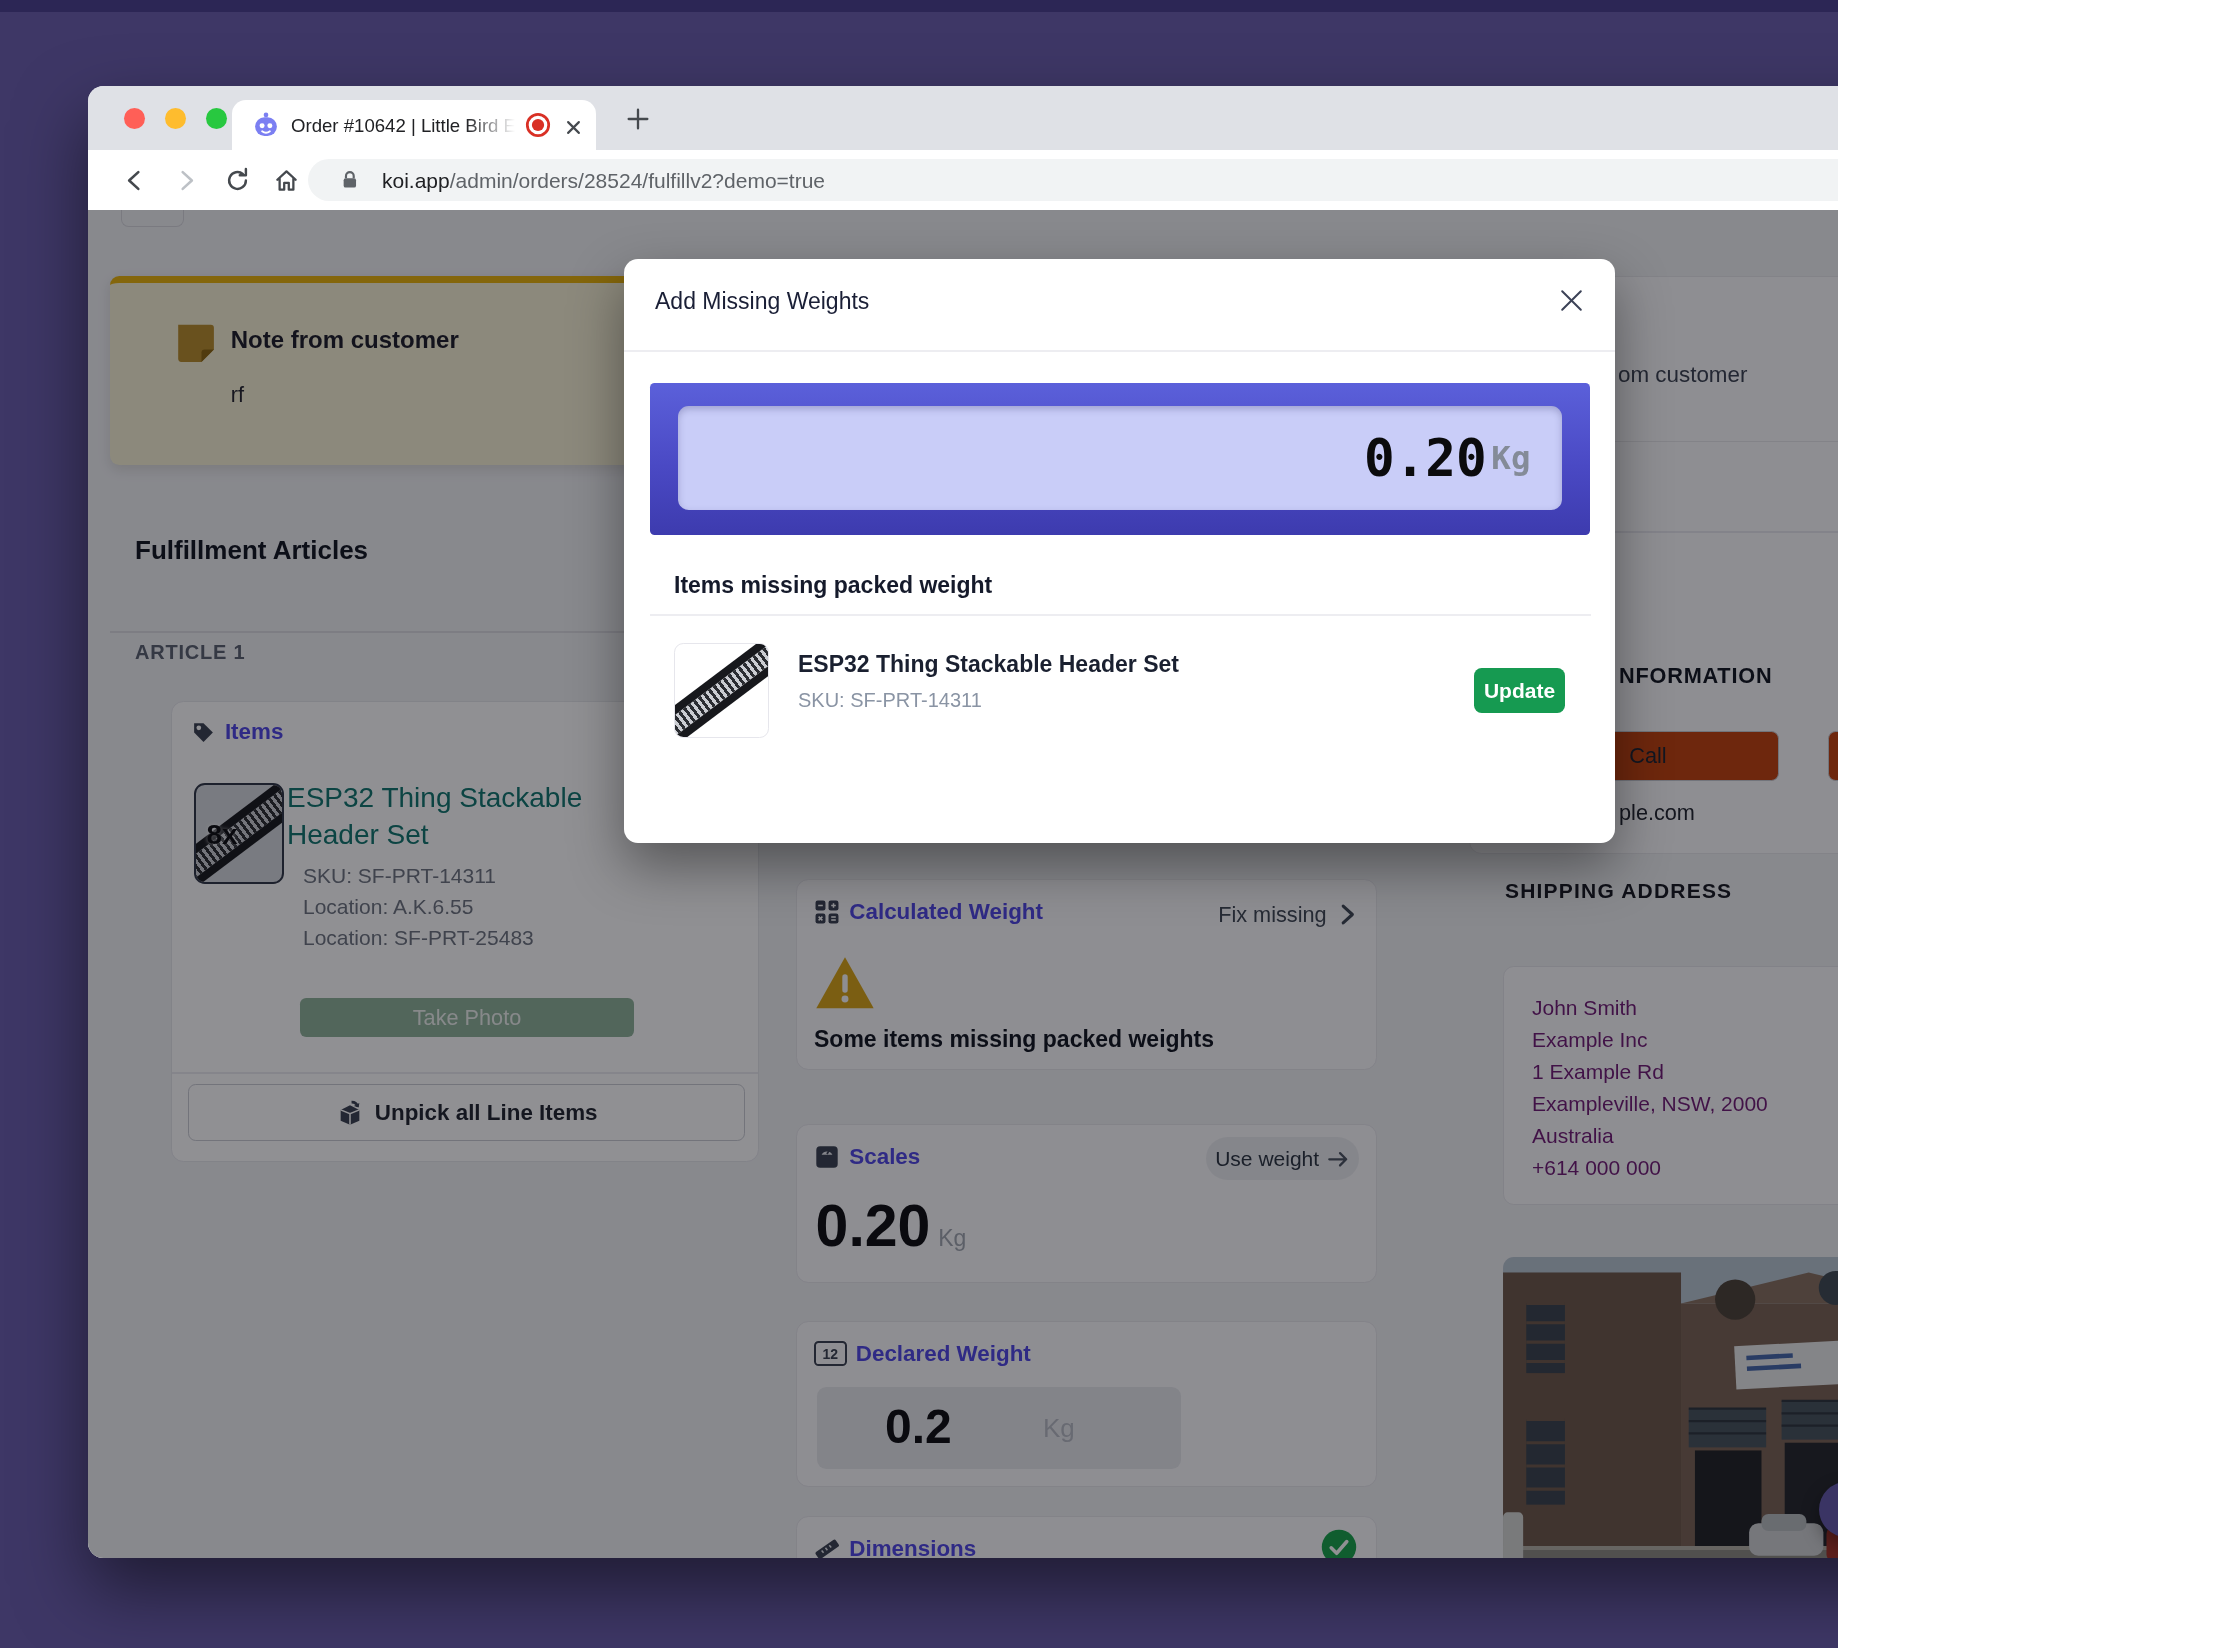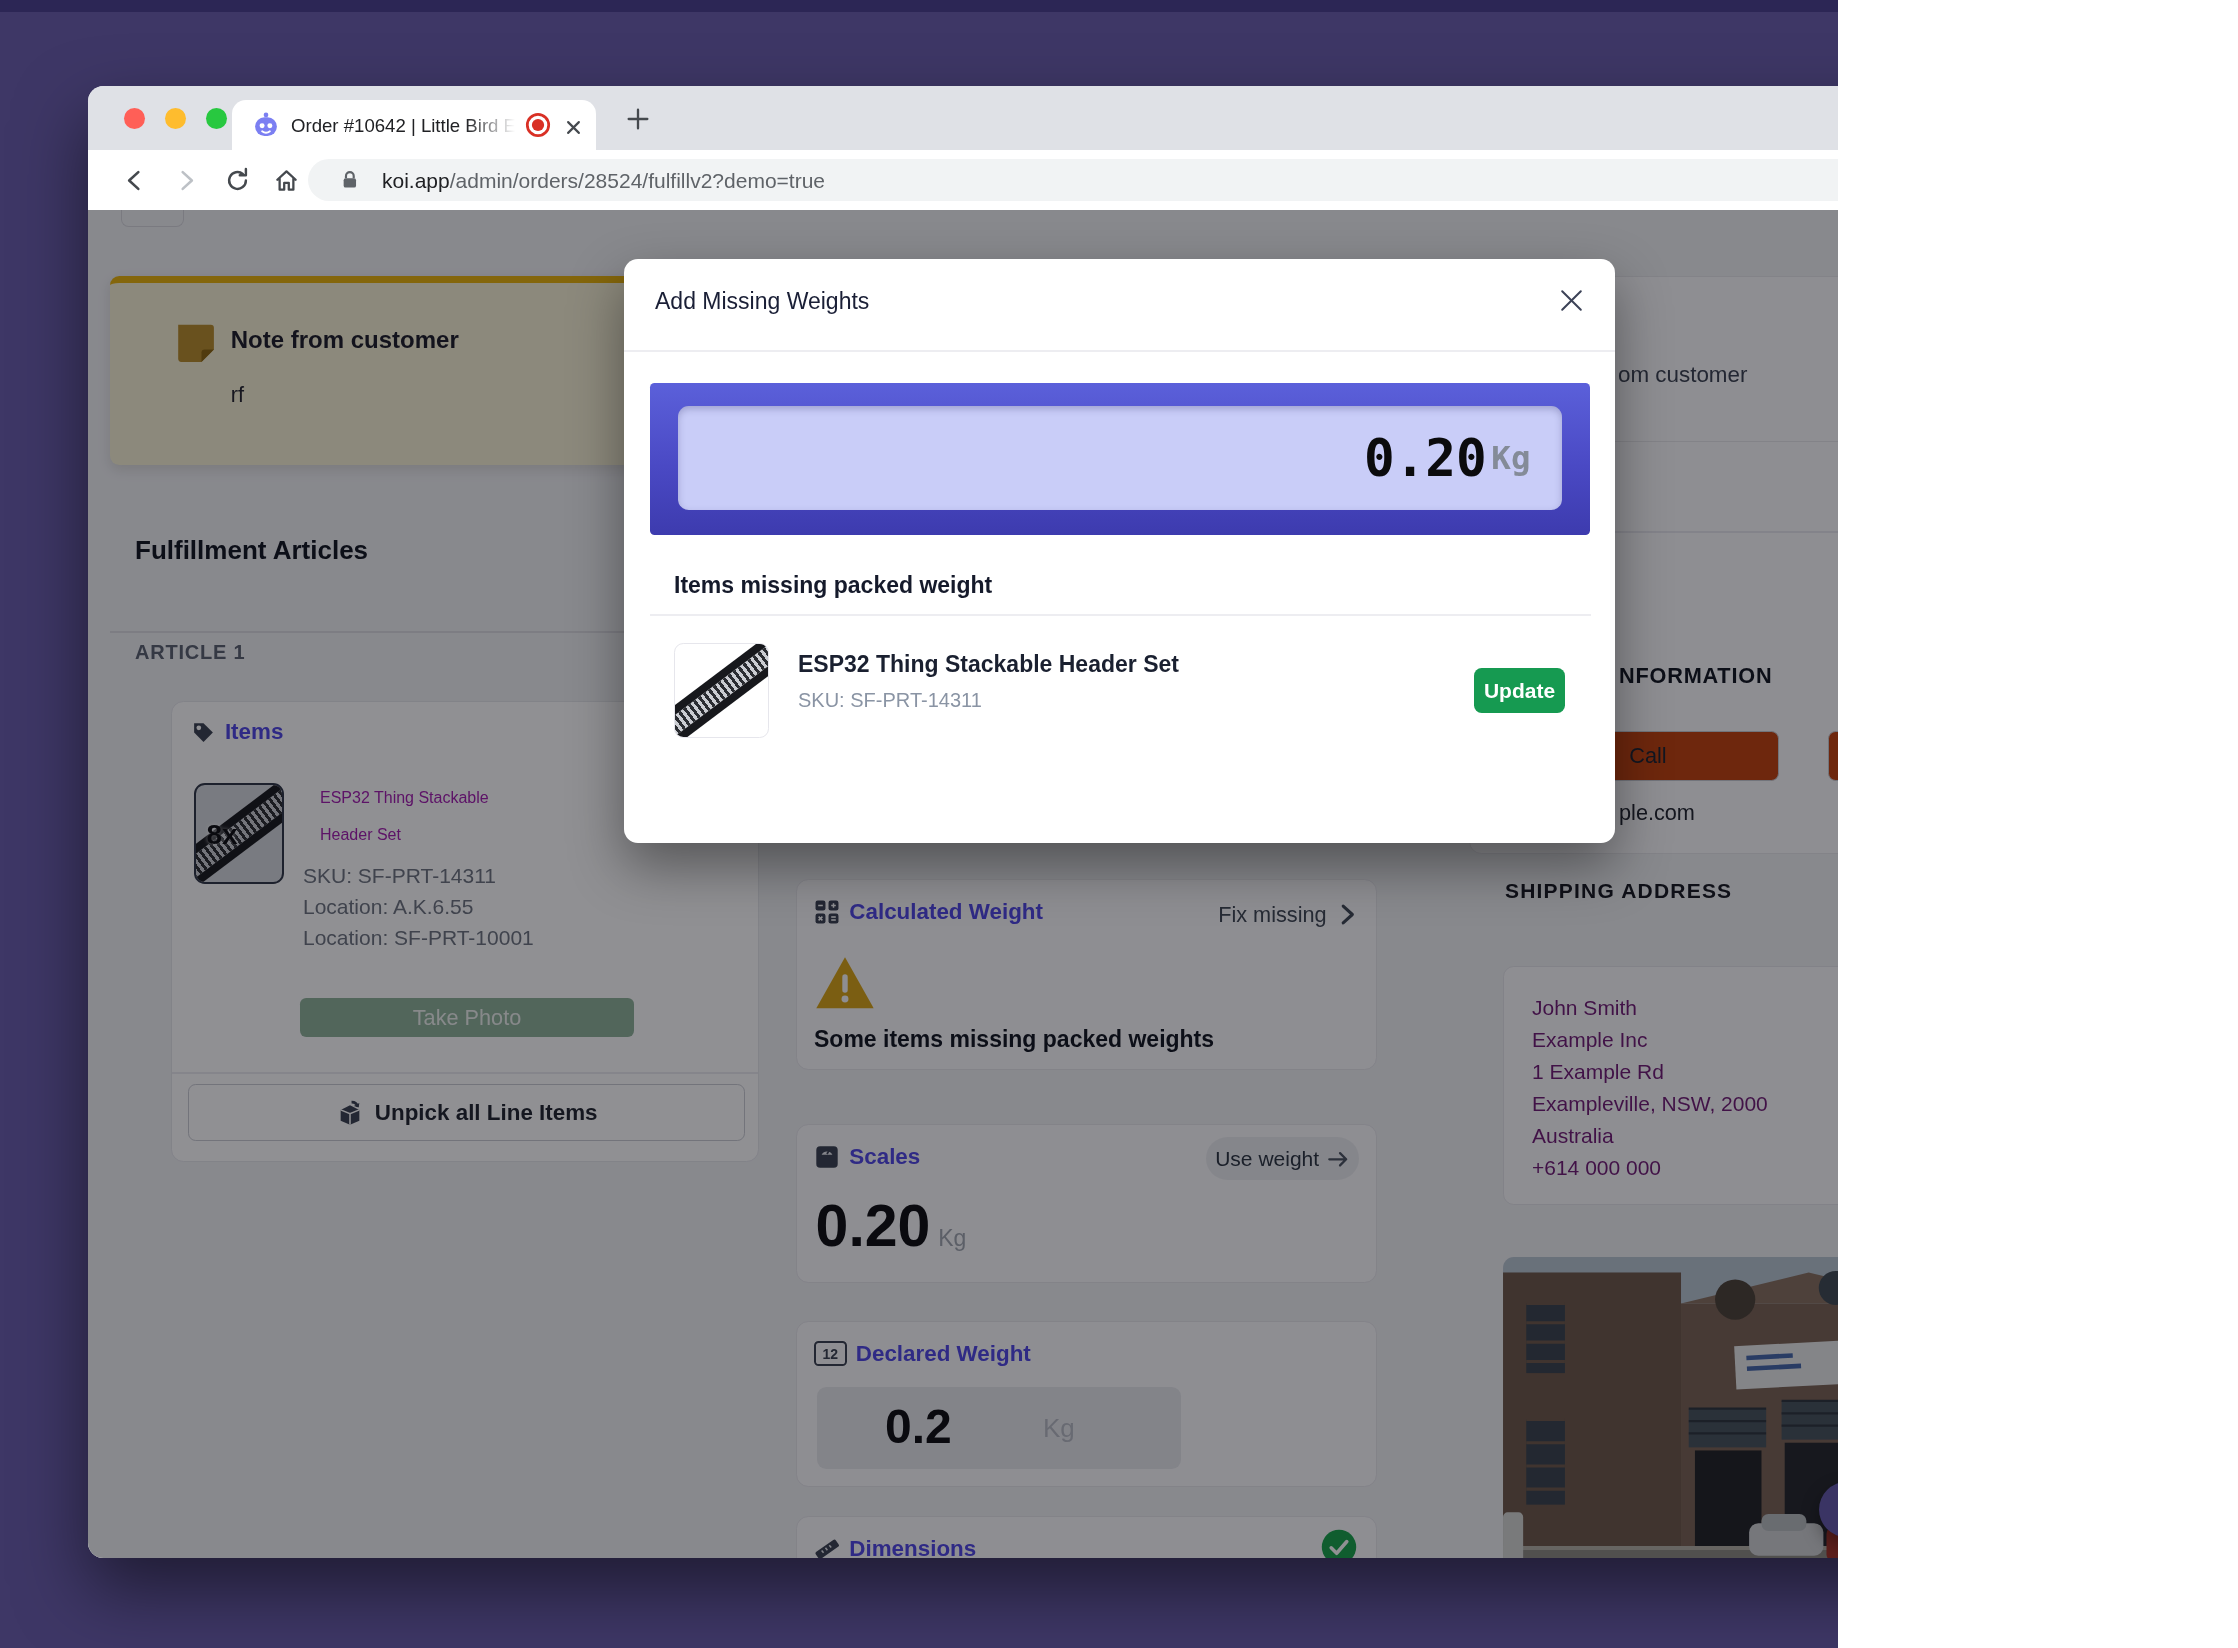--- a/index.html
+++ b/index.html
@@ -63,21 +63,21 @@
   
   .items-card { position:absolute; left:83px; top:491px; width:588px; height:461px; }
   .items-head { position:absolute; left:18.6px; top:17px; display:flex; align-items:center; gap:9.3px; }
   .items-head span { font-size:22.4px; font-weight:700; color:#4f46e5; }
   .thumb { position:absolute; left:21.7px; top:81px; width:90px; height:101px; border:2.3px solid #2f3646; border-radius:10.8px; background:#d6d9de; overflow:hidden; }
   .pin-art { position:relative; width:100%; height:100%; }
   .comb { position:absolute; left:-25%; top:32%; width:150%; height:36%; transform:rotate(-37deg);
           background:repeating-linear-gradient(90deg,#caccd1 0 3.1px,#2a2c31 3.1px 6.2px);
           border-top:8.5px solid #17181c; border-bottom:8.5px solid #17181c; }
   .qty { position:absolute; left:10.8px; top:34px; font-size:28px; font-weight:700; color:#0b0c10; z-index:2; text-shadow:0 0 4.6px rgba(255,255,255,.7); }
-  .p-name { position:absolute; left:148px; top:77px; font-size:16px; line-height:37px; color:#a21caf; }
+  .p-name { position:absolute; left:115px; top:77px; font-size:28px; line-height:37px; color:#0f766e; }
   .p-meta { position:absolute; left:131px; top:158px; font-size:21px; line-height:31px; color:#6d7480; }
   .take-photo { position:absolute; left:128px; top:268px; width:334px; height:39px; border-radius:6.2px;
                 background:#8fb29a; color:#eef2ef; font-size:21.7px; display:flex; align-items:center; justify-content:center;margin-top:28px; }
   .items-div { position:absolute; left:0; top:370px; width:100%; height:1.5px; background:#ebecf0; }
   .unpick { position:absolute; left:16.3px; top:382px; width:557px; height:57px; border:1.5px solid #caccd4; border-radius:7.7px; background:#fff;
             display:flex; align-items:center; justify-content:center; gap:10.8px; font-size:22.4px; font-weight:600; color:#1f242e; }
 
   
   .mid-card { position:absolute; left:708px; width:581px; background:#fbfbfd; border:1.5px solid #e7e7ec; border-radius:12.4px; }
   .sec-head { position:absolute; left:17px; top:18.6px; display:flex; align-items:center; gap:9.3px; }
@@ -266,21 +266,21 @@
               </div>
             <div class="qty">8x</div>
           </div>
           <div class="p-name">
             <div>ESP32 Thing Stackable</div>
             <div>Header Set</div>
           </div>
           <div class="p-meta">
             <div>SKU: SF-PRT-14311</div>
             <div>Location: A.K.6.55</div>
-            <div>Location: SF-PRT-10001</div>
+            <div>Location: SF-PRT-25483</div>
           </div>
           <div class="take-photo">Take Photo</div>
           <div class="items-div"></div>
           <div class="unpick">
             <svg width="28" height="28" viewBox="0 0 36 36">
               <path d="M6 14 L18 8 L30 14 L30 28 L18 33 L6 28 Z" fill="#3a4150"></path>
               <path d="M6 14 L18 19 L30 14 M18 19 V33" stroke="#fff" stroke-width="2" fill="none"></path>
               <path d="M20 4 a8 8 0 0 1 8 6" stroke="#3a4150" stroke-width="3.4" fill="none"></path>
               <path d="M30 5 L29 11 L23 9 Z" fill="#3a4150"></path>
             </svg>

